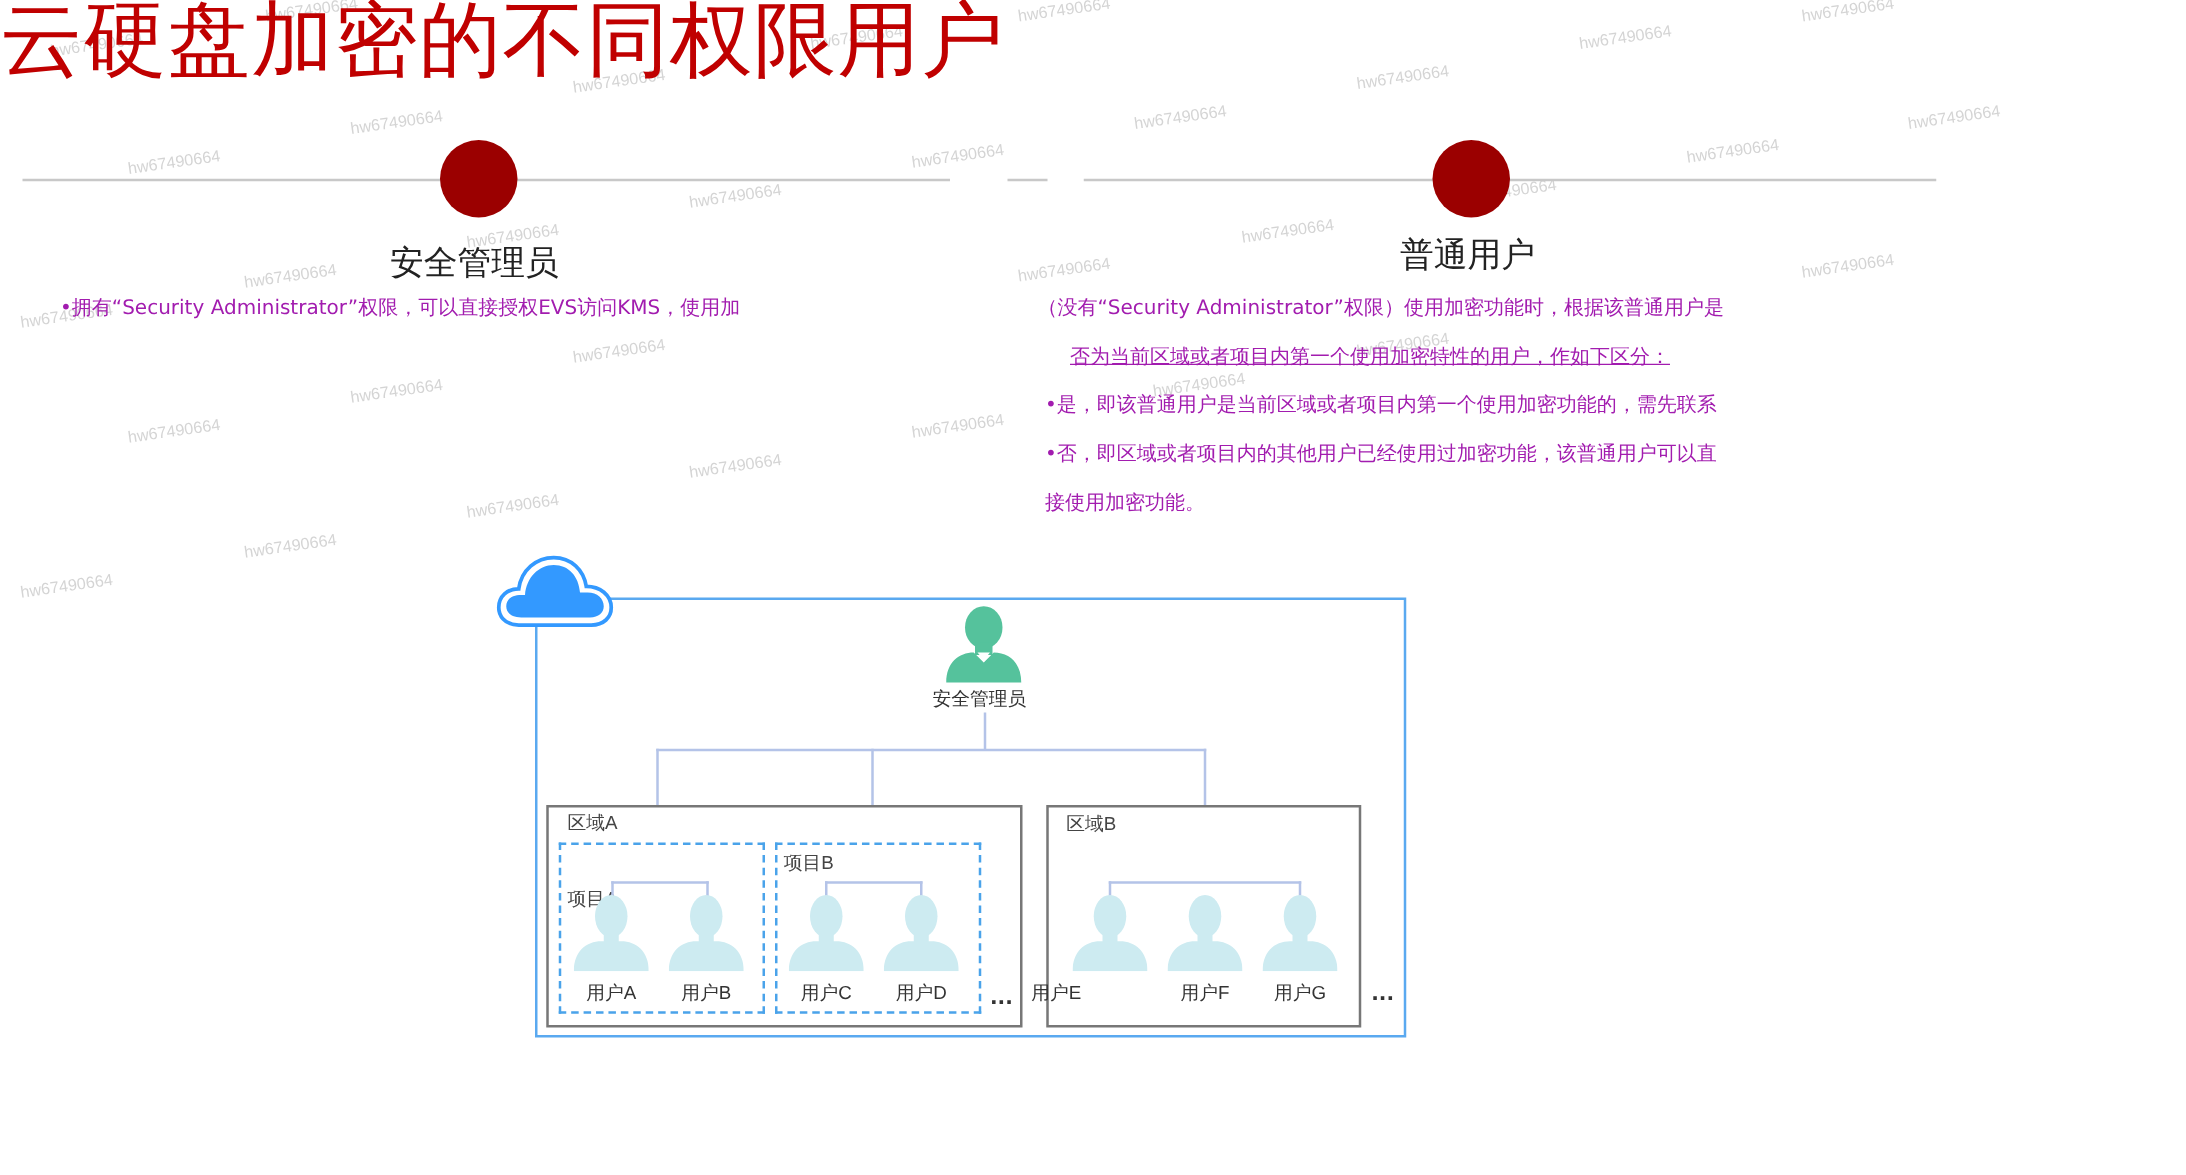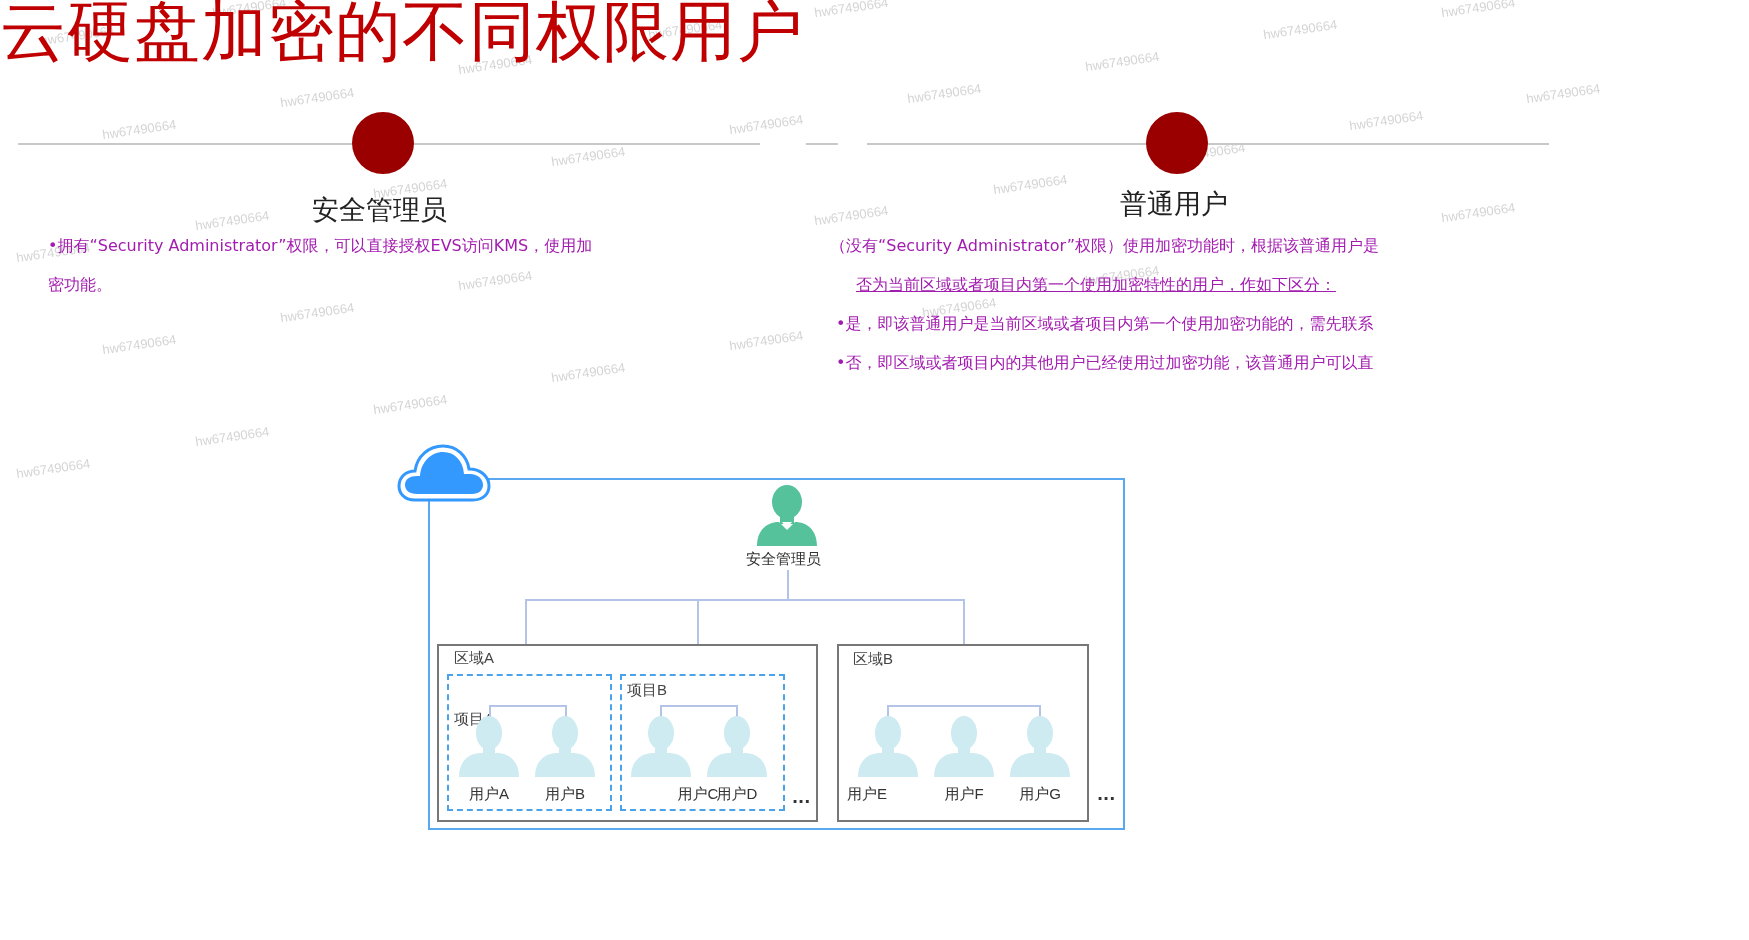--- a/index.html
+++ b/index.html
@@ -65,32 +65,32 @@
 <div class="wm" style="left:1085px;top:268px;">hw67490664</div>
 <div class="wm" style="left:922px;top:300px;">hw67490664</div>
 
 <div class="abs title">云硬盘加密的不同权限用户</div>
 
 <div class="abs hline" style="left:18px; top:143px; width:742px;"></div>
 <div class="abs dot" style="left:352px; top:112px;"></div>
 <div class="abs sec-heading" style="left:312px; top:192px;">安全管理员</div>
 <div class="abs body-text" style="left:48px; top:226px; width:720px;">
   <p>•拥有“Security Administrator”权限，可以直接授权EVS访问KMS，使用加</p>
-  <p>密功能。</p>
 </div>
 
 <div class="abs hline" style="left:806px; top:143px; width:32px;"></div>
 <div class="abs hline" style="left:867px; top:143px; width:682px;"></div>
 <div class="abs dot" style="left:1146px; top:112px;"></div>
 <div class="abs sec-heading" style="left:1120px; top:186px;">普通用户</div>
 <div class="abs body-text" style="left:830px; top:226px; width:740px;">
   <p>（没有“Security Administrator”权限）使用加密功能时，根据该普通用户是</p>
   <p style="padding-left:26px;text-decoration:underline;">否为当前区域或者项目内第一个使用加密特性的用户，作如下区分：</p>
   <p style="padding-left:6px;">•是，即该普通用户是当前区域或者项目内第一个使用加密功能的，需先联系</p>
   <p style="padding-left:6px;">•否，即区域或者项目内的其他用户已经使用过加密功能，该普通用户可以直</p>
+  <p style="padding-left:6px;">接使用加密功能。</p>
 </div>
 
 <div class="abs cloud-frame"></div>
 
 <div class="abs" style="left:397px; top:442px; width:94px; height:64px;">
   <svg width="94" height="64" viewBox="0 0 94 64">
     <path d="M18 58 C6 58 2 50 2 44 C2 35 9 29 18 29 C20 14 32 4 46 4 C60 4 70 14 72 27 C83 27 92 34 92 44 C92 52 86 58 76 58 Z" fill="#ffffff" stroke="#3399ff" stroke-width="3"></path>
     <path d="M20 52 C12 52 8 48 8 43 C8 37 13 34 20 34 L23 34 C24 20 34 10 46 10 C58 10 66 19 67 32 L73 32 C81 32 86 37 86 43 C86 48 82 52 75 52 Z" fill="#3399ff"></path>
   </svg>
 </div>
@@ -177,20 +177,20 @@
 <div class="abs" style="left:1010px; top:715px;">
   <svg width="60" height="62" viewBox="0 0 60 62">
       <ellipse cx="30" cy="18" rx="13" ry="17" fill="#cdebf1"></ellipse>
       <rect x="24" y="30" width="12" height="10" fill="#cdebf1"></rect>
       <path d="M0 62 C0 46 10 38 22 38 L38 38 C50 38 60 46 60 62 Z" fill="#cdebf1"></path>
     </svg>
 </div>
 
 <div class="abs user-label" style="left:457px; top:785px;">用户A</div>
 <div class="abs user-label" style="left:533px; top:785px;">用户B</div>
-<div class="abs user-label" style="left:666px; top:785px;">用户C</div>
+<div class="abs user-label" style="left:629px; top:785px;">用户C</div>
 <div class="abs user-label" style="left:705px; top:785px;">用户D</div>
-<div class="abs user-label" style="left:835px; top:785px;">用户E</div>
+<div class="abs user-label" style="left:813px; top:785px;">用户E</div>
 <div class="abs user-label" style="left:932px; top:785px;">用户F</div>
 <div class="abs user-label" style="left:1008px; top:785px;">用户G</div>
 
 <div class="abs ellipsis" style="left:792px; top:788px;">...</div>
 <div class="abs ellipsis" style="left:1097px; top:785px;">...</div>
 
 </body></html>

